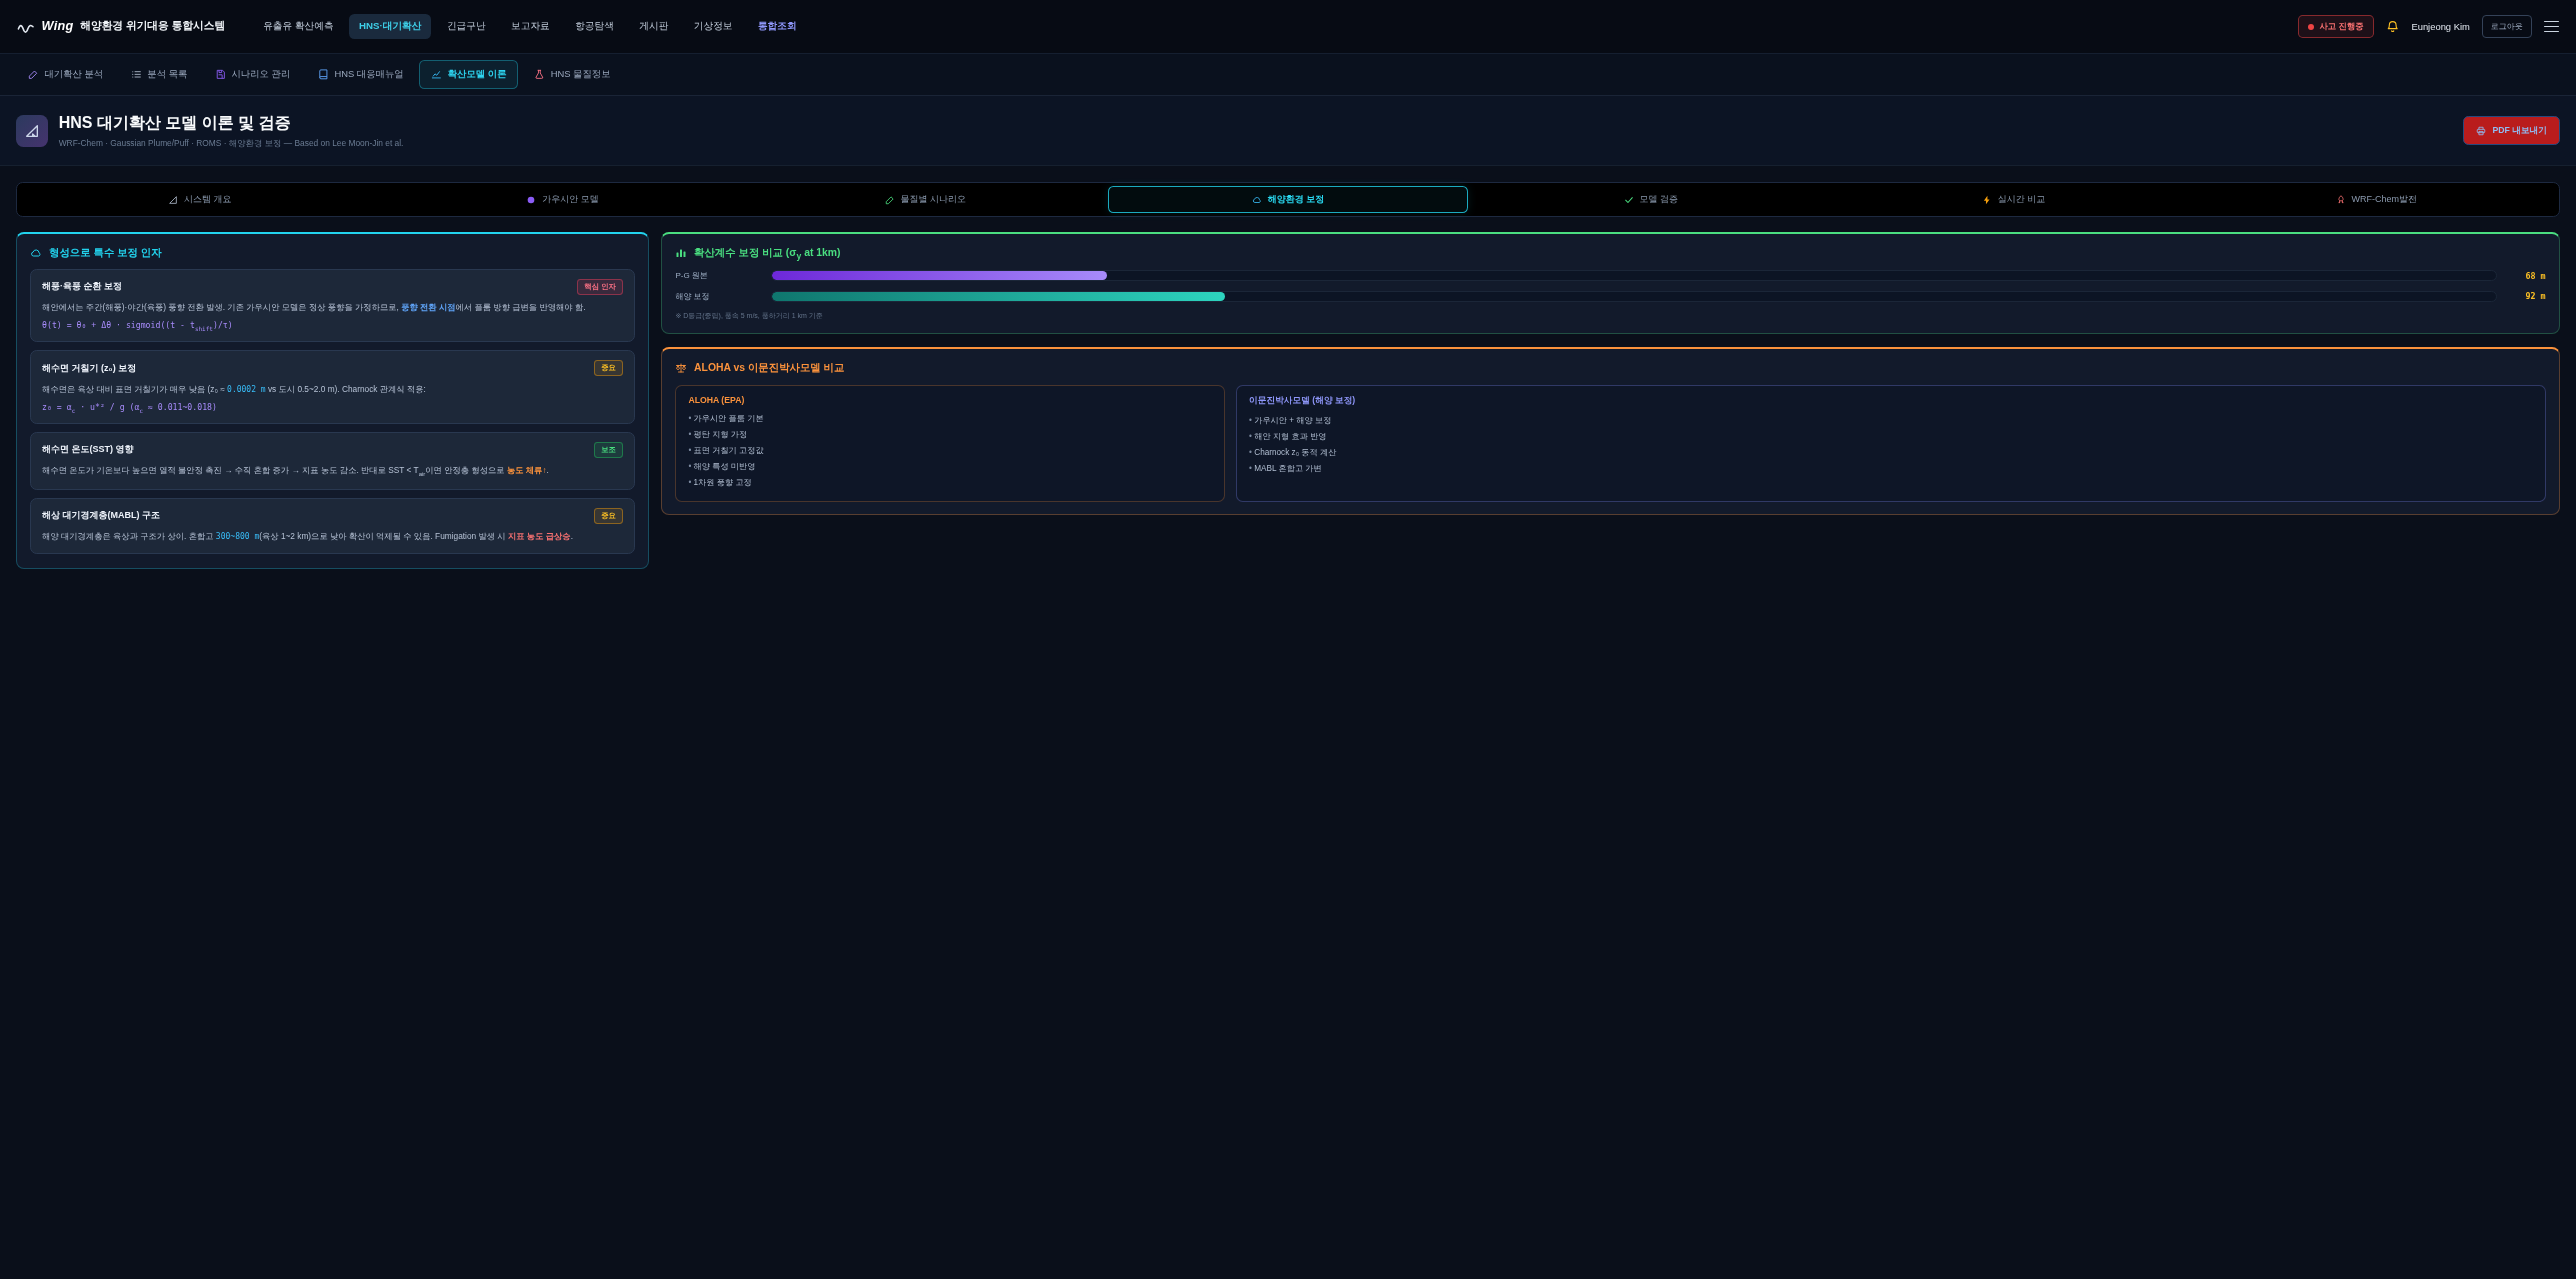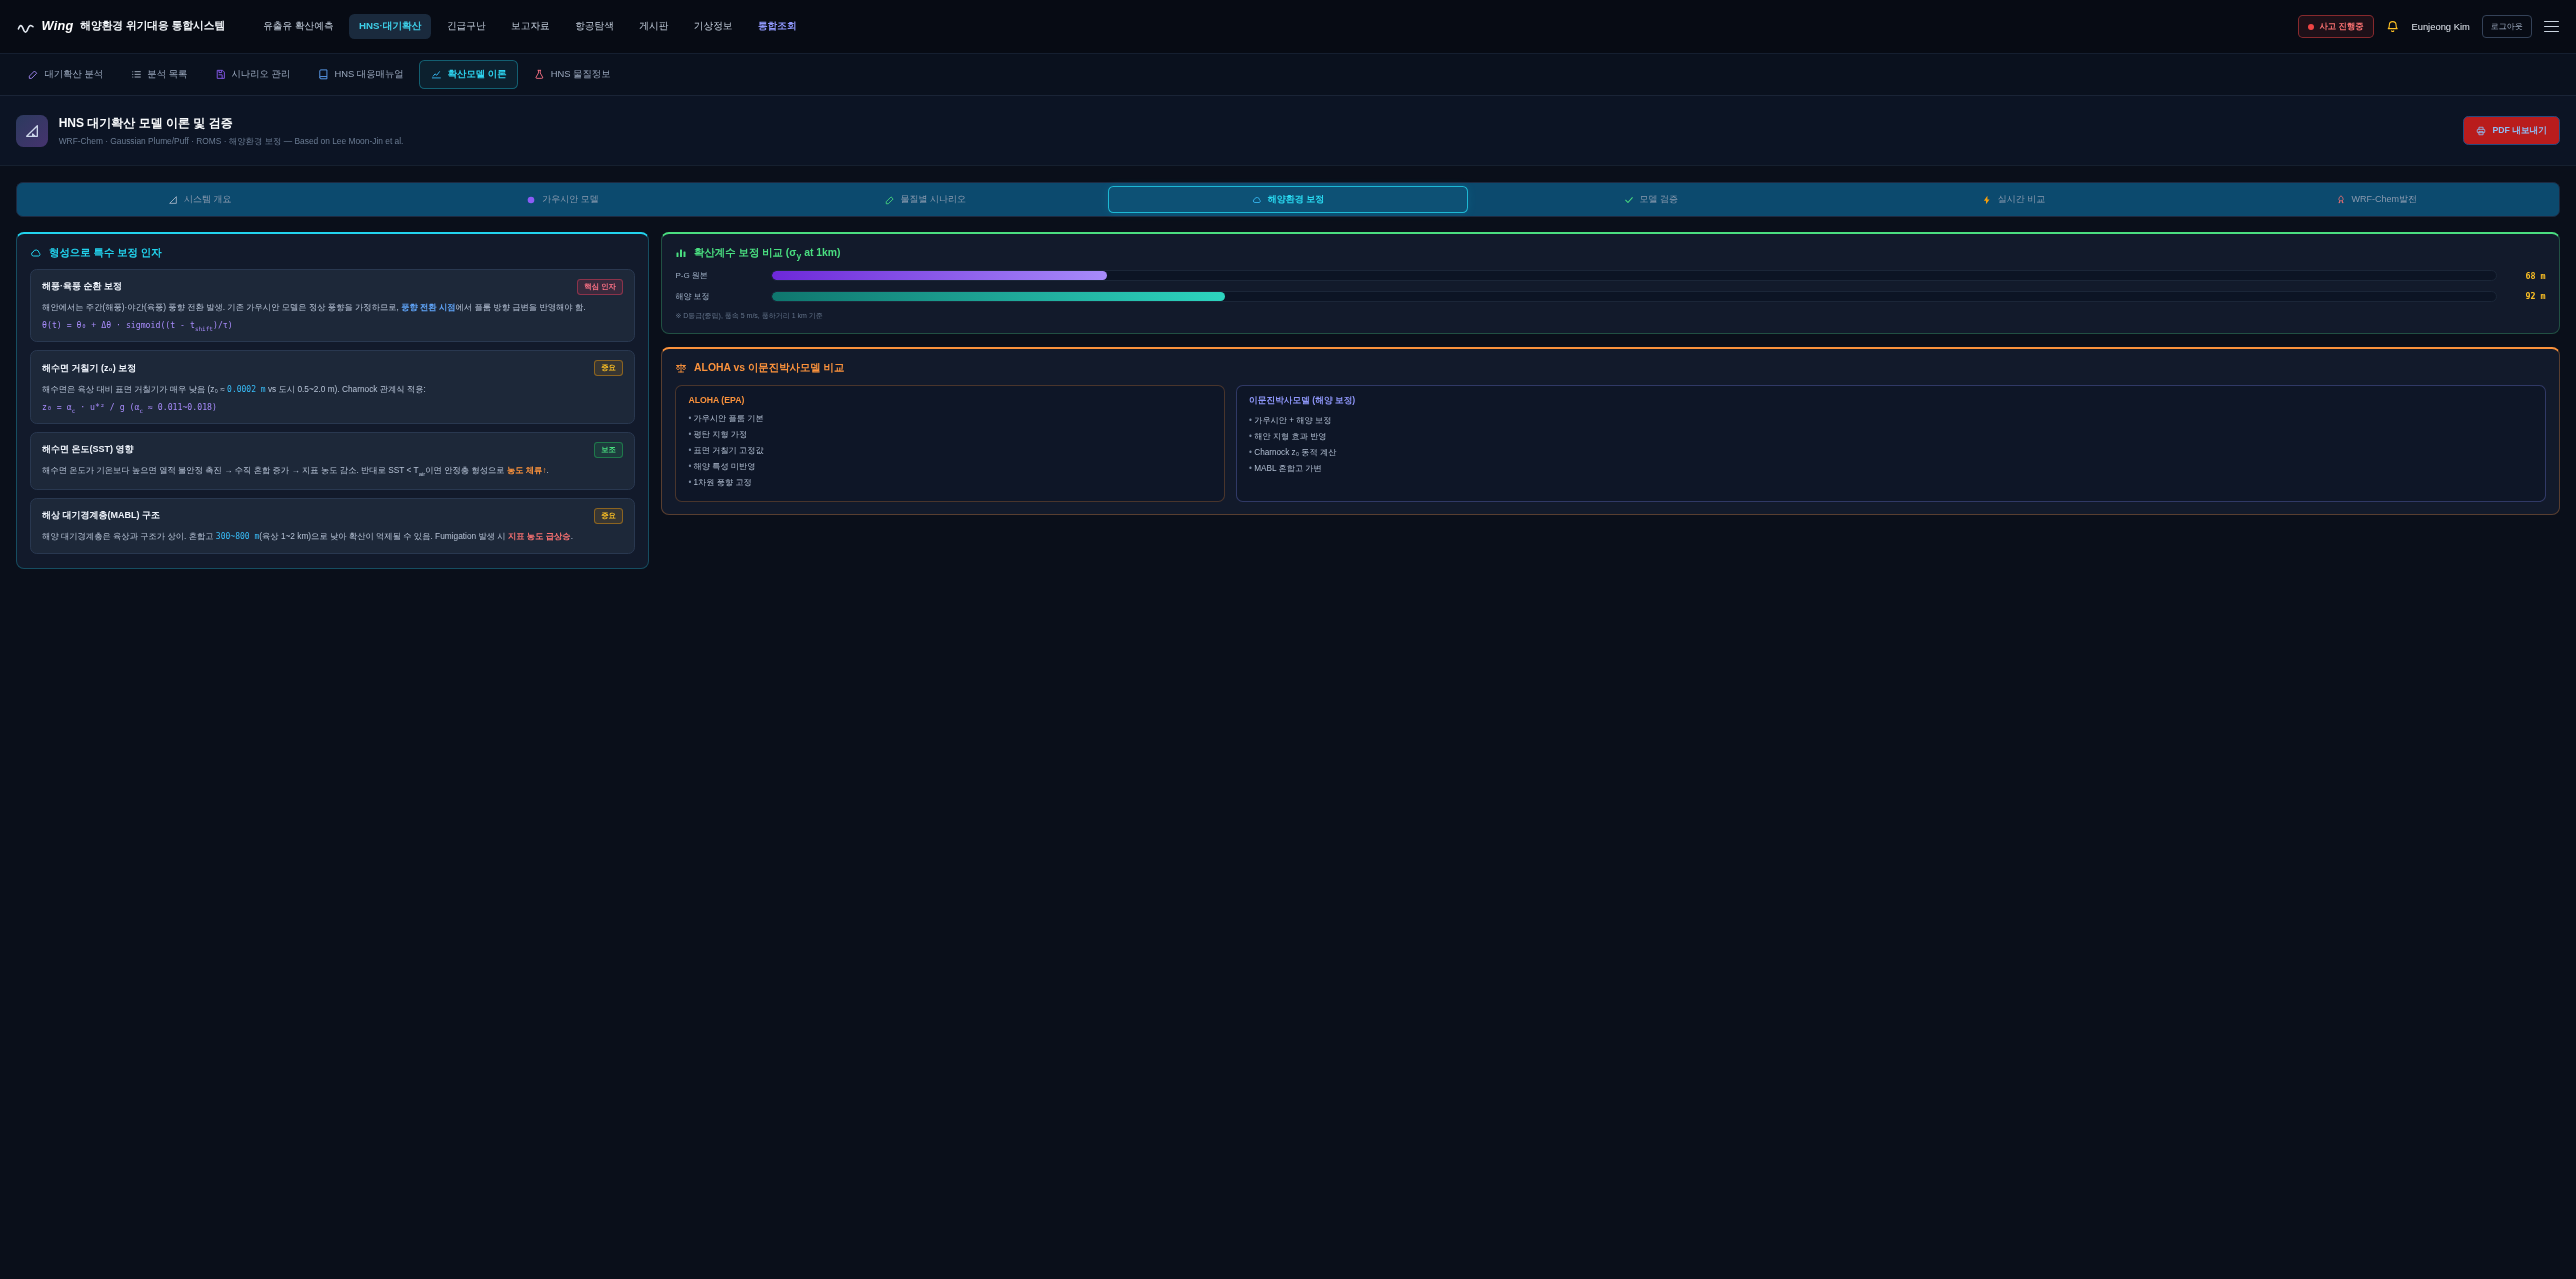--- a/index.html
+++ b/index.html
@@ -46,29 +46,29 @@
   .ic-blue { color:#60a5fa; } .ic-cyan { color:#38bdf8; } .ic-rose { color:#fb7185; }
   .ic-green { color:#4ade80; } .ic-amber { color:#f59e0b; } .ic-red { color:#f87171; }
 
   
   .page-header { display:flex; align-items:center; padding:0 16px; height:70px;
                  background:#0c1424; border-bottom:0.7px solid #16202f; }
   .header-icon-box { width:32px; height:32px; border-radius:7.4px; flex-shrink:0;
                      background:linear-gradient(135deg,#2c3a5e,#45336e);
                      display:flex; align-items:center; justify-content:center; margin-right:10.7px; }
   .header-icon-box svg { width:16px; height:16px; color:#cdd7ea; }
-  .header-title { font-size:12px; font-weight:bold; color:#f8fafc; }
+  .header-title { font-size:16px; font-weight:bold; color:#f8fafc; }
   .header-subtitle { margin-top:4px; font-size:8.4px; color:#6b7c93; }
   .export-btn { margin-left:auto; display:flex; align-items:center; gap:6px; padding:7.4px 12px; border-radius:5.4px;
                 background:#b91c1c; border:0.7px solid #27497e; color:#90bdf4; font-size:8.7px; font-weight:bold;
                 font-family:inherit; cursor:pointer; }
   .export-btn svg { width:10px; height:10px; }
 
   
-  .section-tabs { margin:16px 16px 0; height:35px; background:#0c4a6e; border:0.7px solid #1d2940;
+  .section-tabs { margin:16px 16px 0; height:35px; background:#000000; border:0.7px solid #1d2940;
                   border-radius:6.7px; display:flex; padding:2.7px; gap:2.7px; }
   .section-tab { flex:1; display:flex; align-items:center; justify-content:center; gap:6px;
                  font-size:9px; color:#8b9aaf; border-radius:5.4px; border:1.3px solid transparent; cursor:pointer; }
   .section-tab svg { width:10px; height:10px; }
   .section-tab--active { border-color:rgba(34,211,238,.8); background:rgba(34,211,238,.06);
                          color:#29d7ef; font-weight:bold; box-shadow:0 0 9.4px rgba(34,211,238,.12); }
 
   
   .main { display:grid; grid-template-columns:1fr 3fr; gap:12px; padding:14.8px 16px; align-items:start; }
   .right-col { display:flex; flex-direction:column; gap:13.4px; }

